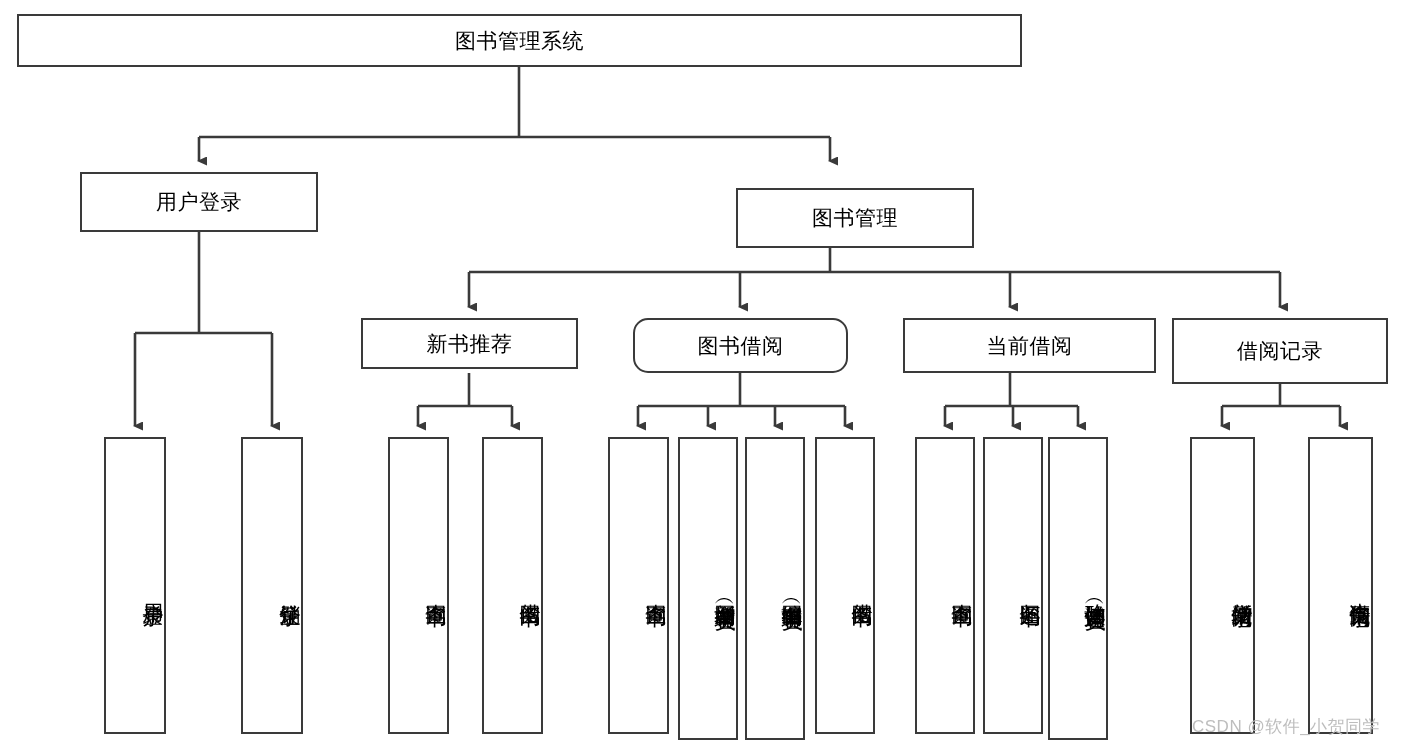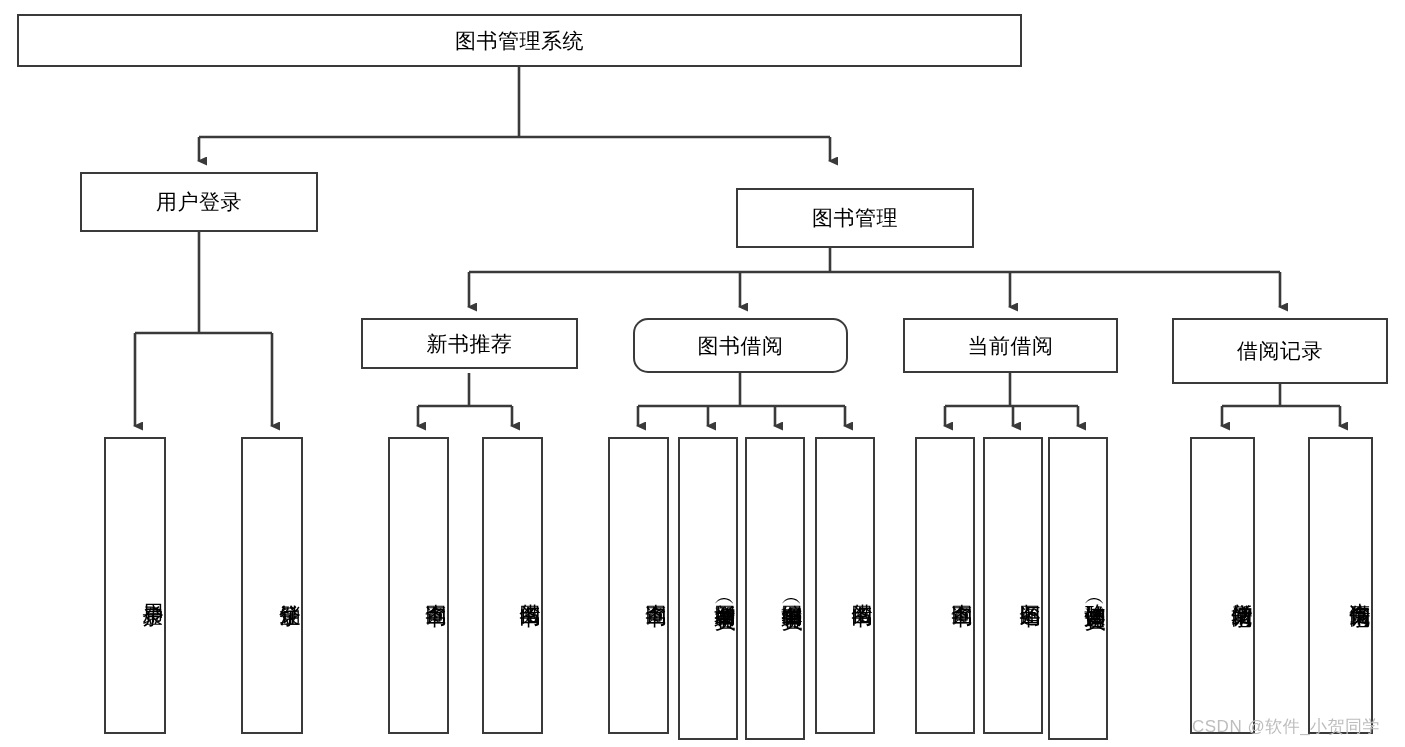--- a/index.html
+++ b/index.html
@@ -130,21 +130,21 @@
   <div class="node horiz" style="left:712px;top:188px;width:238px;height:60px;margin-left:24px;">
     <span class="lbl">图书管理</span>
   </div>
 
   <div class="node horiz" style="left:361px;top:318px;width:217px;height:51px;">
     <span class="lbl">新书推荐</span>
   </div>
   <div class="node horiz" style="left:633px;top:318px;width:215px;height:55px;border-radius:15px;">
     <span class="lbl">图书借阅</span>
   </div>
-  <div class="node horiz" style="left:903px;top:318px;width:215px;height:55px;">
+  <div class="node horiz" style="left:903px;top:318px;width:253px;height:55px;">
     <span class="lbl">当前借阅</span>
   </div>
   <div class="node horiz" style="left:1172px;top:318px;width:216px;height:66px;">
     <span class="lbl">借阅记录</span>
   </div>
 
   <div class="node vert" style="left:104px;top:437px;width:62px;height:297px;">
     <span class="lbl">用户登录</span>
   </div>
   <div class="node vert" style="left:241px;top:437px;width:62px;height:297px;">

